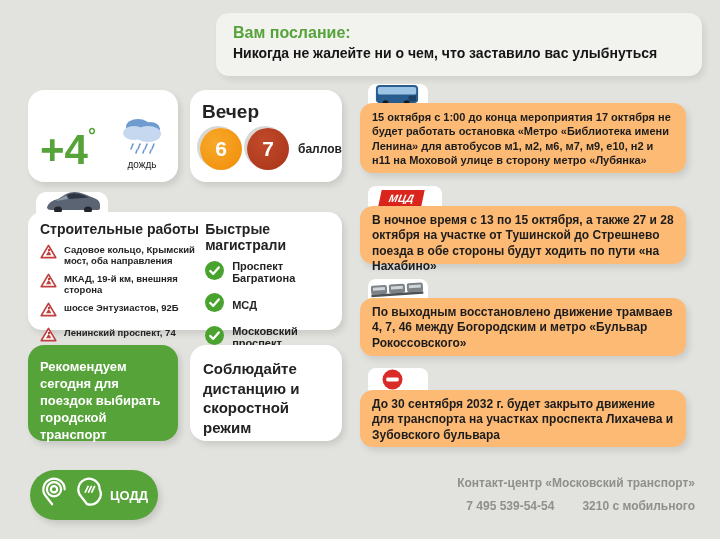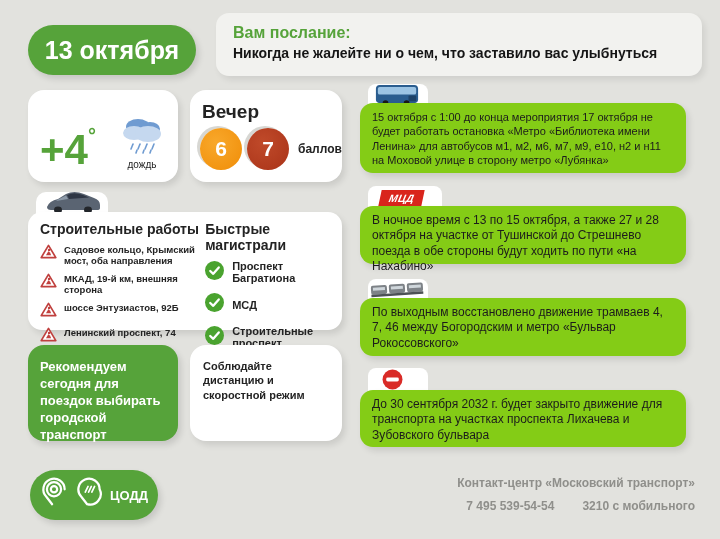--- a/index.html
+++ b/index.html
@@ -65,29 +65,29 @@
   .advice-green{
     left:28px;top:345px;width:150px;height:96px;
     background:#56a33a;border-radius:16px;
     box-shadow:3px 4px 6px rgba(0,0,0,0.12);
     padding:14px 12px;box-sizing:border-box;
     color:#fff;font-size:13px;font-weight:700;line-height:1.3;
   }
   .advice-white{
     left:190px;top:345px;width:152px;height:96px;border-radius:16px;
     padding:14px 13px;box-sizing:border-box;
-    font-size:11px;font-weight:700;color:#232323;line-height:1.3;
+    font-size:15px;font-weight:700;color:#232323;line-height:1.3;
   }
   
   .news-tab{background:#fff;border-radius:8px 8px 0 0;position:absolute;}
   .news-body{
-    position:absolute;left:360px;width:326px;background:#84cc16;border-radius:13px;
+    position:absolute;left:360px;width:326px;background:#fdba74;border-radius:13px;
     box-shadow:3px 4px 6px rgba(0,0,0,0.10);
     padding:7px 12px;box-sizing:border-box;
-    font-weight:400;color:#1c1c1c;
+    font-weight:700;color:#1c1c1c;
   }
   .t-small{font-size:11px;line-height:1.3;}
   .t-mid{font-size:12px;line-height:1.28;}
   .mcd-badge{
     position:absolute;left:380px;top:190px;
     background:#d9251c;color:#fff;font-size:10.5px;font-weight:700;font-style:italic;
     padding:2px 9px;transform:skewX(-12deg);letter-spacing:0.5px;
   }
   
   .logo-pill{
@@ -100,21 +100,20 @@
   .contact{right:25px;top:476px;width:300px;text-align:right;color:#8f8f8b;font-weight:700;}
   .contact-label{font-size:12px;margin-bottom:9px;}
   .contact-line{font-size:12px;}
   .contact-line .gap{display:inline-block;width:28px;}
 </style>
 </head>
 <body>
 
 <div class="page">
 
-  <div class="abs date-pill">13 октября</div>
 
   <div class="abs msg-card">
     <div class="msg-label">Вам послание:</div>
     <div class="msg-text">Никогда не жалейте ни о чем, что заставило вас улыбнуться</div>
   </div>
 
   <div class="abs card today-card">
     <div class="temp-row">
       <span class="temp-val">+4</span><span class="temp-deg">°</span>
     </div>
@@ -225,21 +224,21 @@
         </span>
         <span class="f-item-text">МСД</span>
       </div>
       <div class="f-item">
         <span>
           <svg width="19" height="19" viewBox="0 0 20 20">
               <circle cx="10" cy="10" r="10" fill="#4aa32f"></circle>
               <path d="M5.5 10.5 L8.7 13.5 L14.5 6.8" stroke="#fff" stroke-width="2.4" fill="none" stroke-linecap="round" stroke-linejoin="round"></path>
             </svg>
         </span>
-        <span class="f-item-text">Строительные проспект</span>
+        <span class="f-item-text">Московский проспект</span>
       </div>
     </div>
   </div>
 
   <div class="abs advice-green">Рекомендуем сегодня для поездок выбирать городской транспорт</div>
   <div class="abs card advice-white">Соблюдайте дистанцию и скоростной режим</div>
 
   <div class="news-tab" style="left:368px;top:84px;width:60px;height:24px;"></div>
   <span class="abs" style="left:374px;top:84px;">
     <svg width="46" height="23" viewBox="0 0 48 24">

